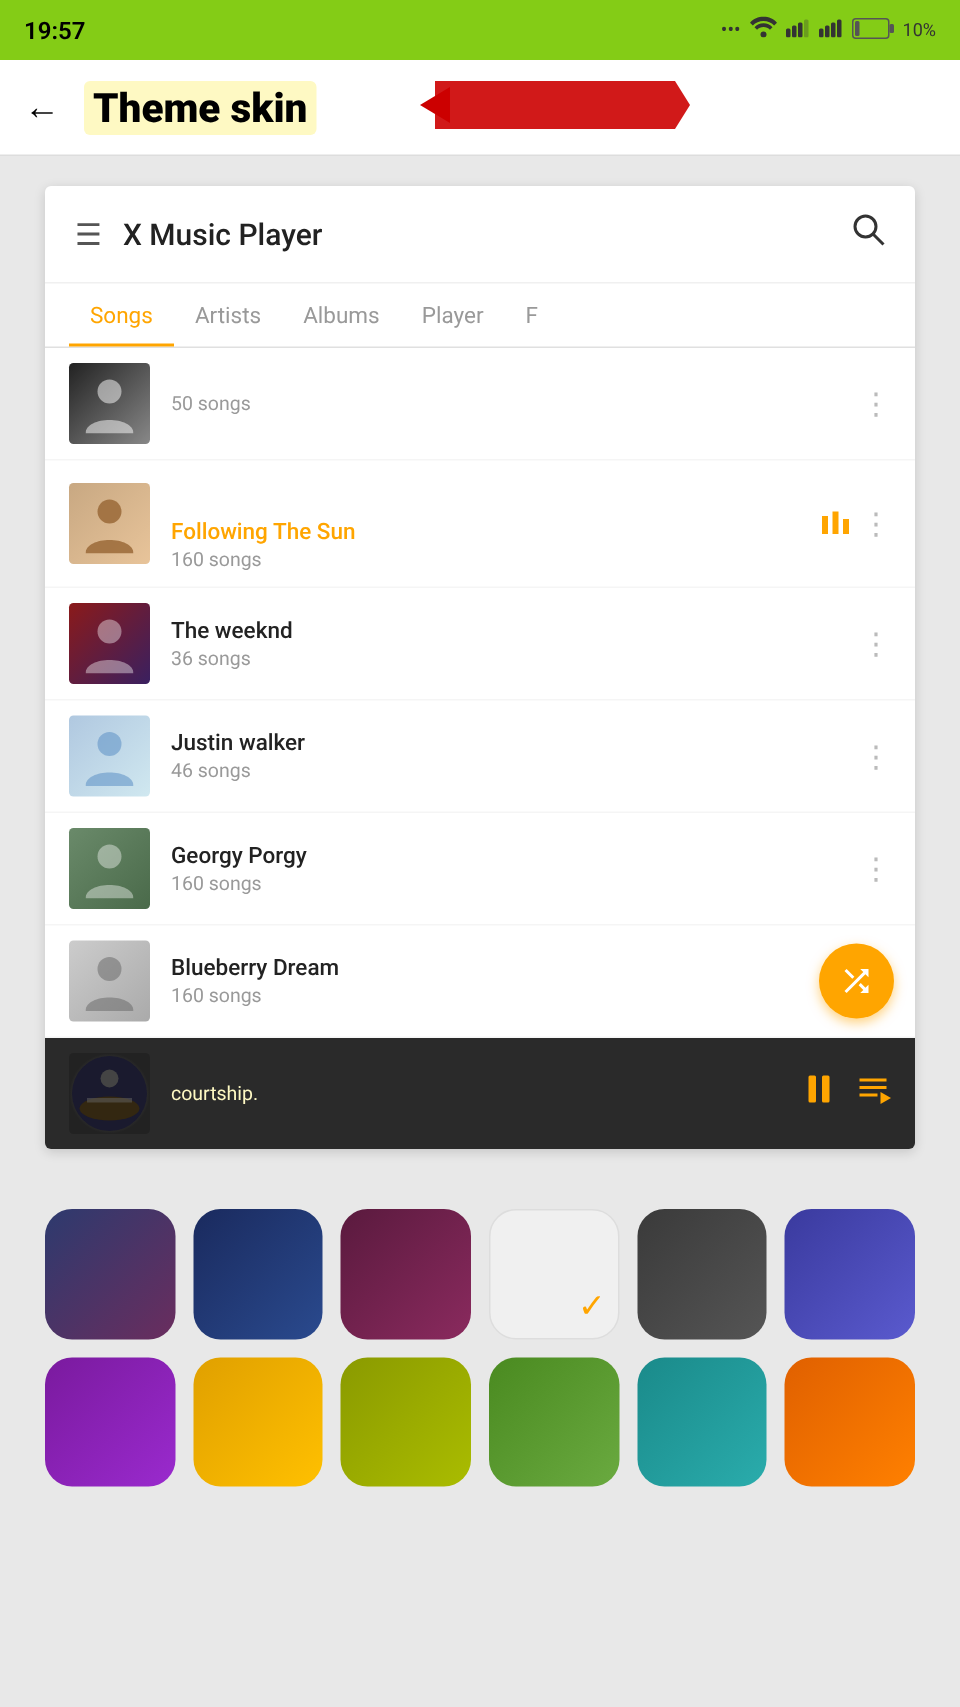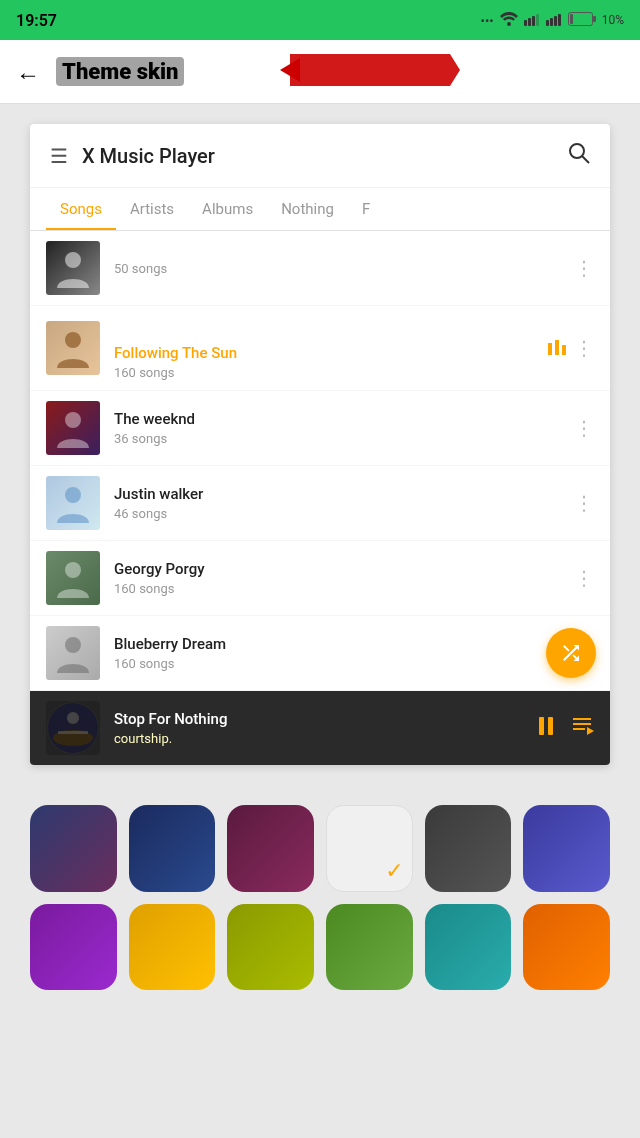--- a/index.html
+++ b/index.html
@@ -7,21 +7,21 @@
       width: 640px;
       min-height: 1138px;
       background: #e8e8e8;
       font-family: 'Roboto', Arial, sans-serif;
       position: relative;
       overflow-x: hidden;
     }
 
     
     .status-bar {
-      background: #22c55e;
+      background: #84cc16;
       height: 40px;
       display: flex;
       align-items: center;
       justify-content: space-between;
       padding: 0 16px;
     }
     .status-time {
       font-size: 16px;
       font-weight: 600;
       color: #000;
@@ -50,24 +50,24 @@
       gap: 16px;
       border-bottom: 1px solid #ddd;
       position: relative;
     }
     .back-arrow {
       font-size: 24px;
       color: #000;
       cursor: pointer;
     }
     .theme-label {
-      font-size: 22px;
+      font-size: 27px;
       font-weight: 900;
       color: #000;
-      background: #a3a3a3;
+      background: #fef9c3;
       padding: 2px 6px;
       border-radius: 4px;
     }
     .red-arrow {
       position: absolute;
       left: 280px;
       top: 50%;
       transform: translateY(-50%);
     }
 
@@ -376,21 +376,21 @@
           <circle cx="9" cy="9" r="7"></circle>
           <line x1="14" y1="14" x2="21" y2="21"></line>
         </svg>
       </span>
     </div>
 
     <div class="tabs-row">
       <div class="tab-item active">Songs</div>
       <div class="tab-item">Artists</div>
       <div class="tab-item">Albums</div>
-      <div class="tab-item">Nothing</div>
+      <div class="tab-item">Player</div>
       <div class="tab-item truncated" style="color:#999;">F</div>
     </div>
 
     <div class="song-list">
 
       <div class="song-item">
         <div class="song-thumb thumb-alan">
           <div class="thumb-person">
             <svg width="32" height="40" viewBox="0 0 32 40" fill="rgba(255,255,255,0.5)">
               <circle cx="16" cy="12" r="8"></circle>
@@ -512,21 +512,20 @@
           <div class="thumb-person" style="background: radial-gradient(ellipse, #888 0%, #222 70%);">
             <svg width="50" height="50" viewBox="0 0 50 50">
               <circle cx="25" cy="25" r="25" fill="#1a1a2e"></circle>
               <ellipse cx="25" cy="35" rx="20" ry="8" fill="#3a2a0a" opacity="0.8"></ellipse>
               <circle cx="25" cy="15" r="6" fill="#444"></circle>
               <rect x="10" y="28" width="30" height="3" fill="#666" opacity="0.5"></rect>
             </svg>
           </div>
         </div>
         <div class="song-info">
-          <div class="song-name now-playing-text">Stop For Nothing</div>
           <div class="song-count now-playing-sub">courtship.</div>
         </div>
         <div class="np-controls">
           <span class="pause-btn">
             <svg width="24" height="24" viewBox="0 0 24 24" fill="#FFA500">
               <rect x="5" y="3" width="5" height="18" rx="1"></rect>
               <rect x="14" y="3" width="5" height="18" rx="1"></rect>
             </svg>
           </span>
           <span class="queue-btn">

